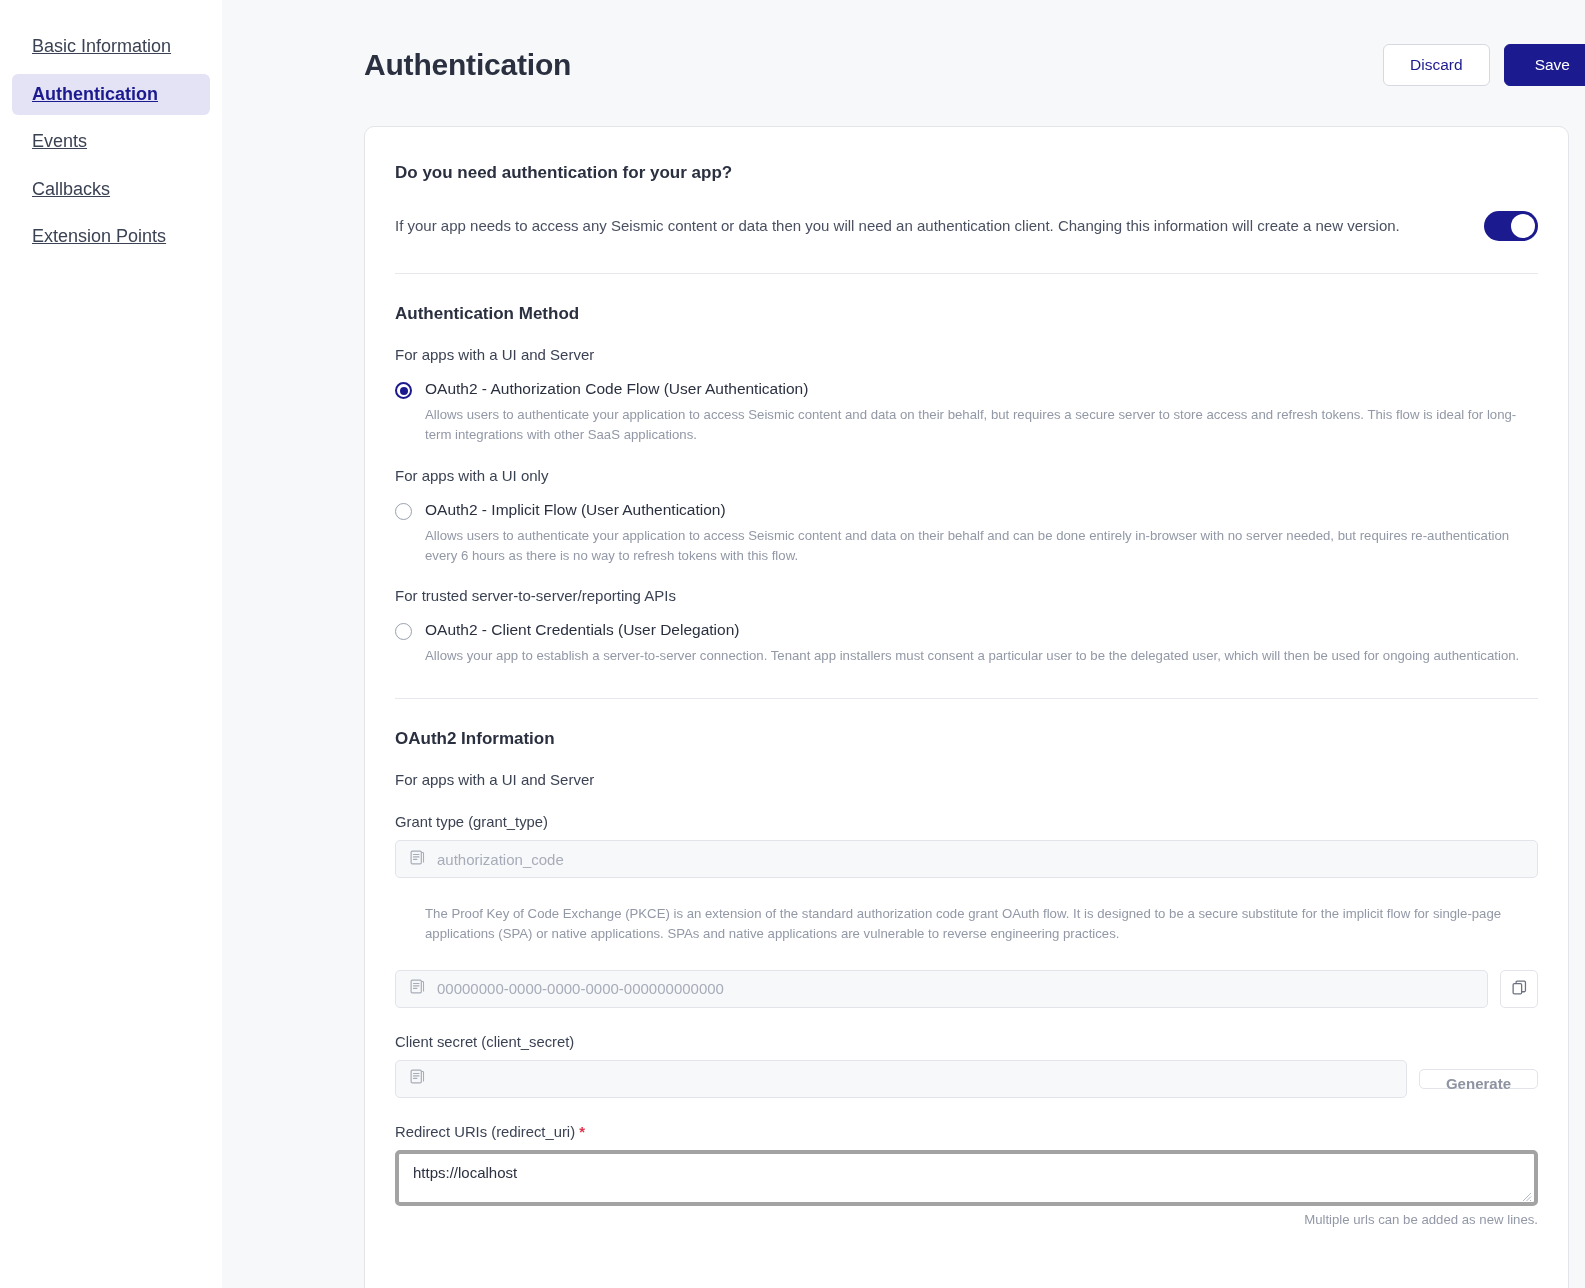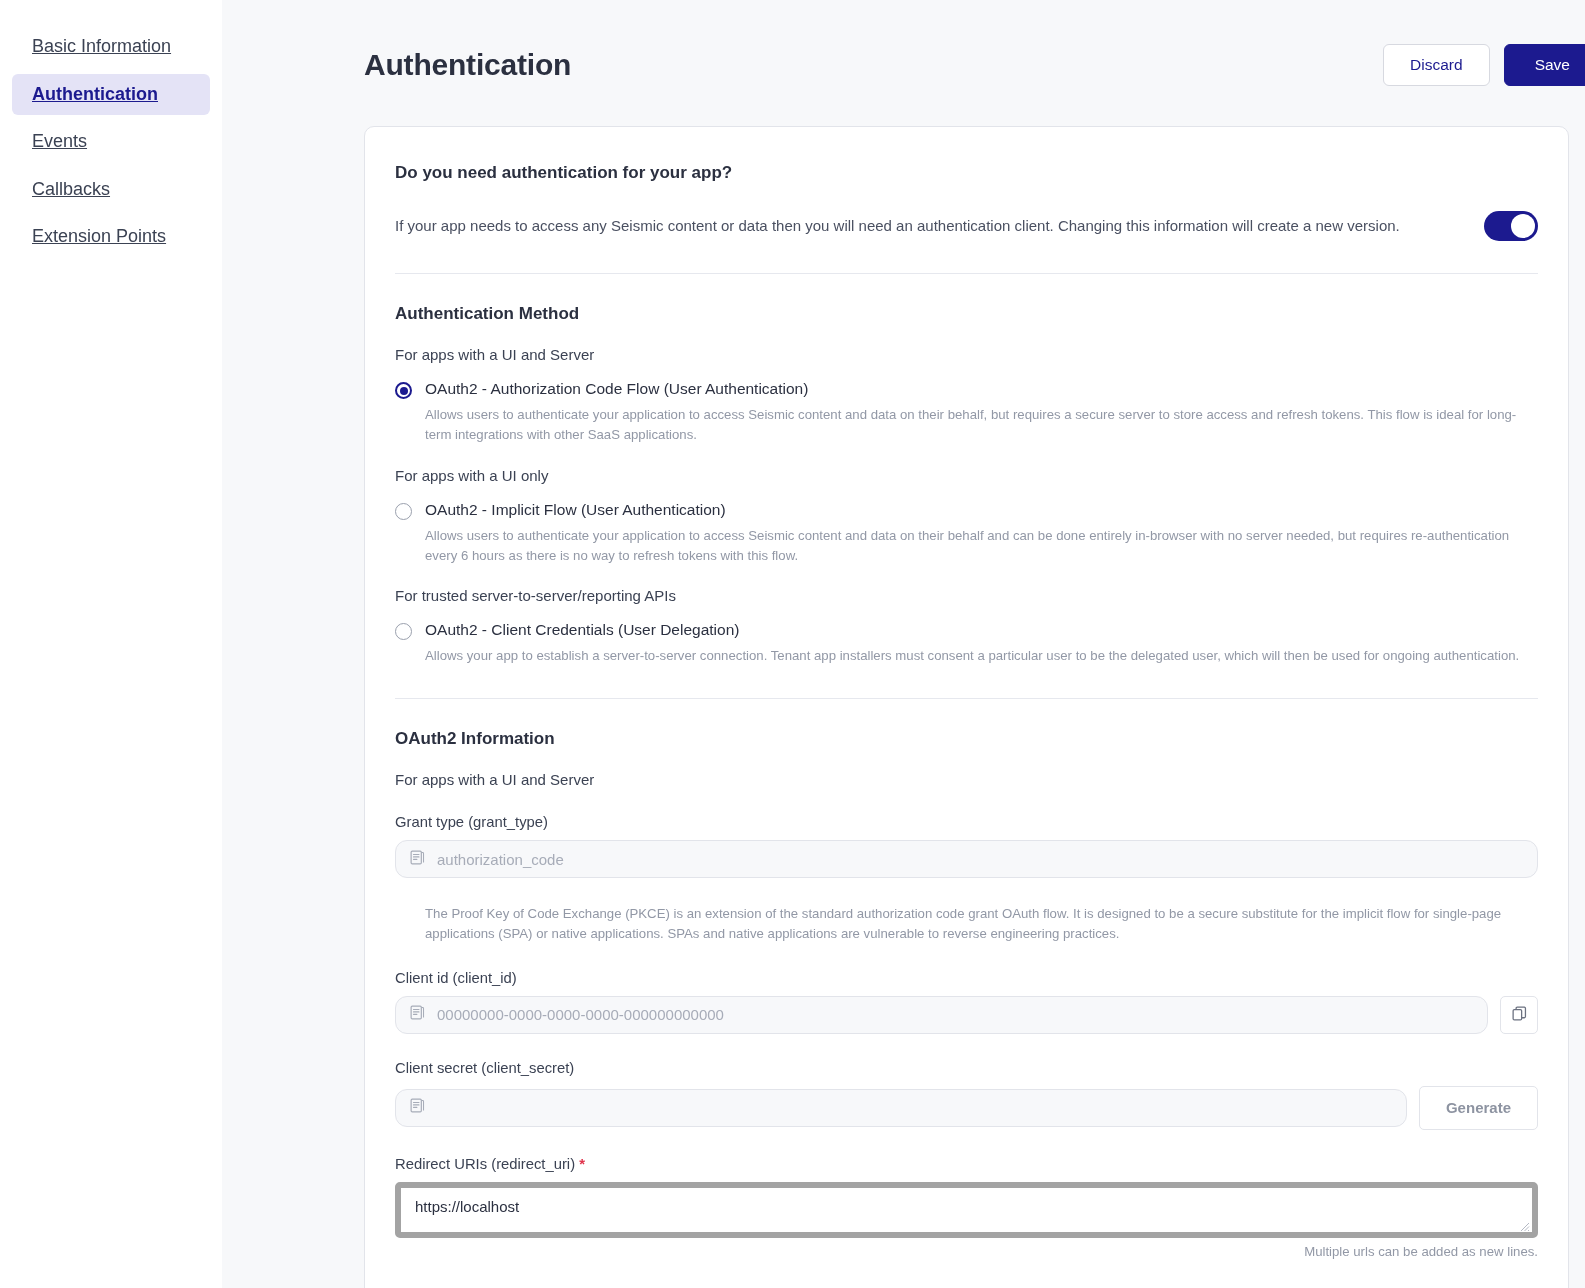--- a/index.html
+++ b/index.html
@@ -231,21 +231,21 @@
   }
   .input {
     flex: 1;
     display: flex;
     align-items: center;
     gap: 11px;
     height: 38px;
     padding: 0 13px;
     background: #f7f8fa;
     border: 1px solid #e2e4ea;
-    border-radius: 12px;
+    border-radius: 5px;
     min-width: 0;
   }
   .input .ph {
     font-size: 15px;
     color: #a7acb8;
     white-space: nowrap;
     overflow: hidden;
     text-overflow: ellipsis;
   }
   .icon-doc { flex-shrink: 0; }
@@ -255,36 +255,36 @@
     border: 1px solid #e2e4ea;
     border-radius: 5px;
     background: #ffffff;
     display: flex;
     align-items: center;
     justify-content: center;
     cursor: pointer;
     flex-shrink: 0;
   }
   .btn-generate {
-    height: 44px;
+    height: 20px;
     padding: 5px 26px;
     background: #ffffff;
     border: 1px solid #e2e4ea;
     border-radius: 5px;
     color: #8d93a1;
     font-size: 15px;
     font-weight: bold;
     cursor: pointer;
     flex-shrink: 0;
   }
 
   .textarea {
     width: 100%;
     height: 56px;
-    border: 6px solid #a3a3a3;
+    border: 4px solid #a3a3a3;
     border-radius: 5px;
     background: #ffffff;
     padding: 10px 14px;
     font-size: 15px;
     color: #2b3040;
     position: relative;
     font-family: "Liberation Sans", sans-serif;
   }
   .resize-handle {
     position: absolute;
@@ -391,21 +391,20 @@
             <span class="ph">authorization_code</span>
           </div>
         </div>
       </div>
 
       <div class="field">
         <div class="radio-desc">The Proof Key of Code Exchange (PKCE) is an extension of the standard authorization code grant OAuth flow. It is designed to be a secure substitute for the implicit flow for single-page applications (SPA) or native applications. SPAs and native applications are vulnerable to reverse engineering practices.</div>
       </div>
 
       <div class="field">
-        <div class="field-label">Client id (client_id)</div>
         <div class="input-wrap">
           <div class="input">
             <span class="icon-doc">
               <svg width="17" height="17" viewBox="0 0 20 20" fill="none">
                 <rect x="2.5" y="2.5" width="12" height="15" rx="1.4" stroke="#a7acb8" stroke-width="1.4"></rect>
                 <path d="M14.5 4.2h1.6a1 1 0 0 1 1 1V16" stroke="#a7acb8" stroke-width="1.2"></path>
                 <path d="M5.3 6.5h6.4M5.3 9.3h6.4M5.3 12.1h4" stroke="#a7acb8" stroke-width="1.4" stroke-linecap="round"></path>
               </svg>
             </span>
             <span class="ph">00000000-0000-0000-0000-000000000000</span>

